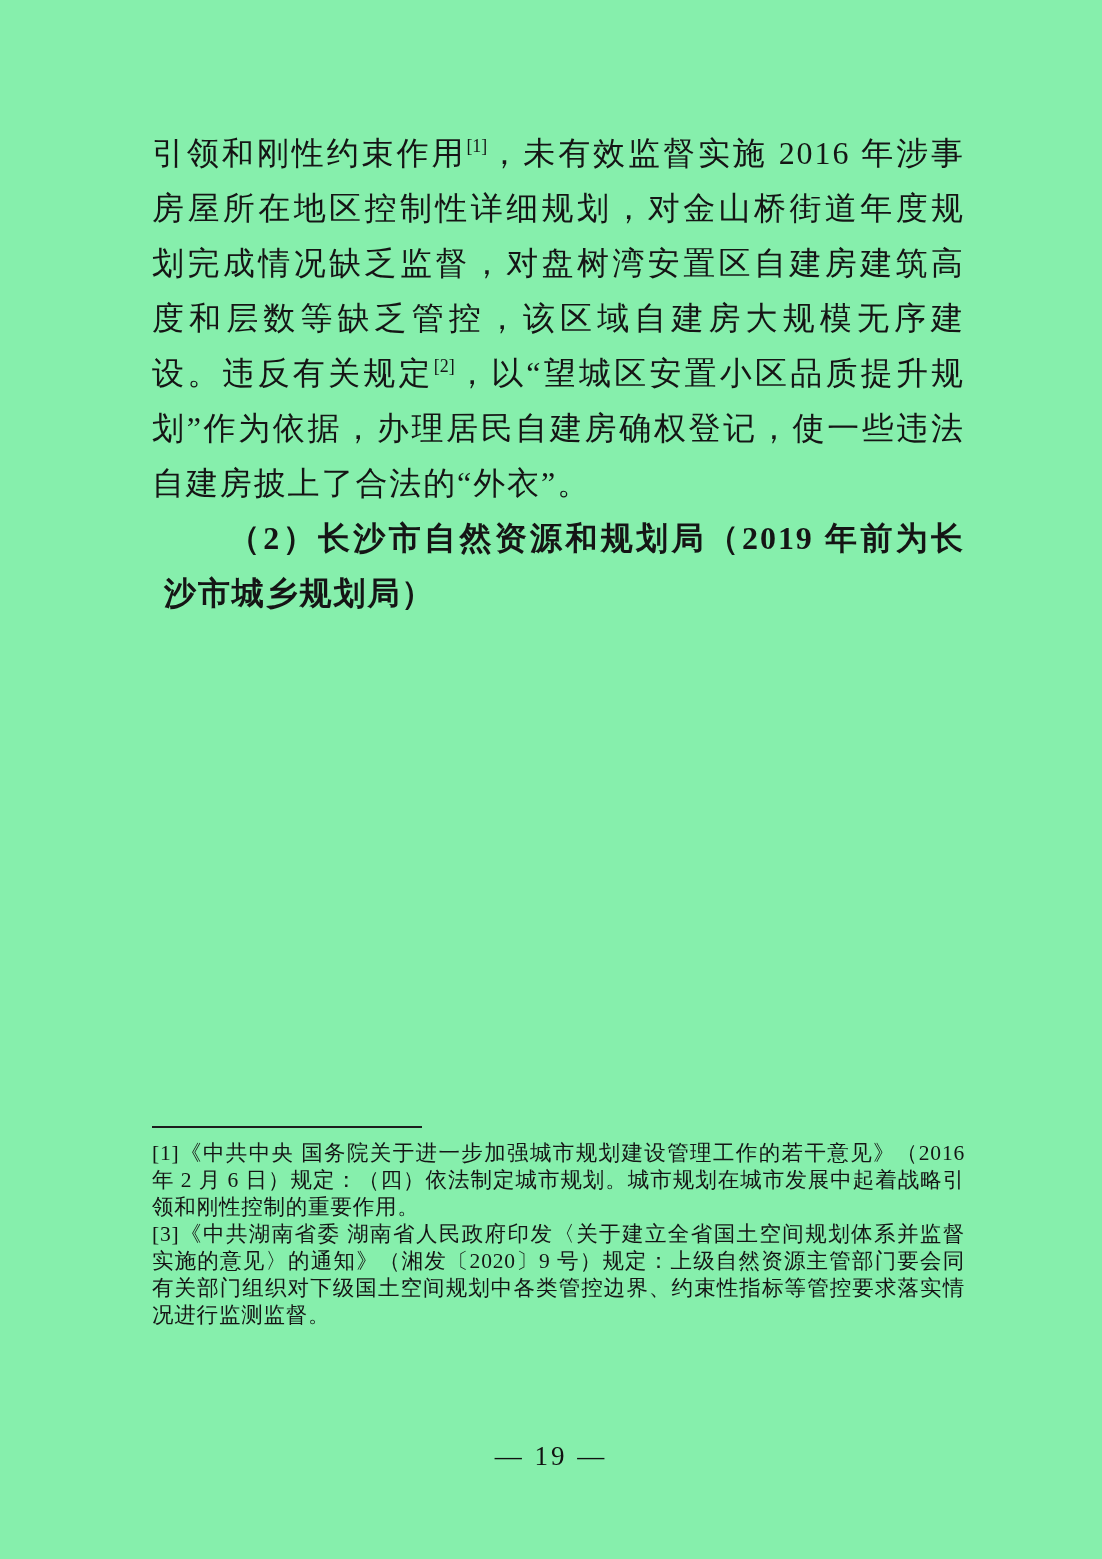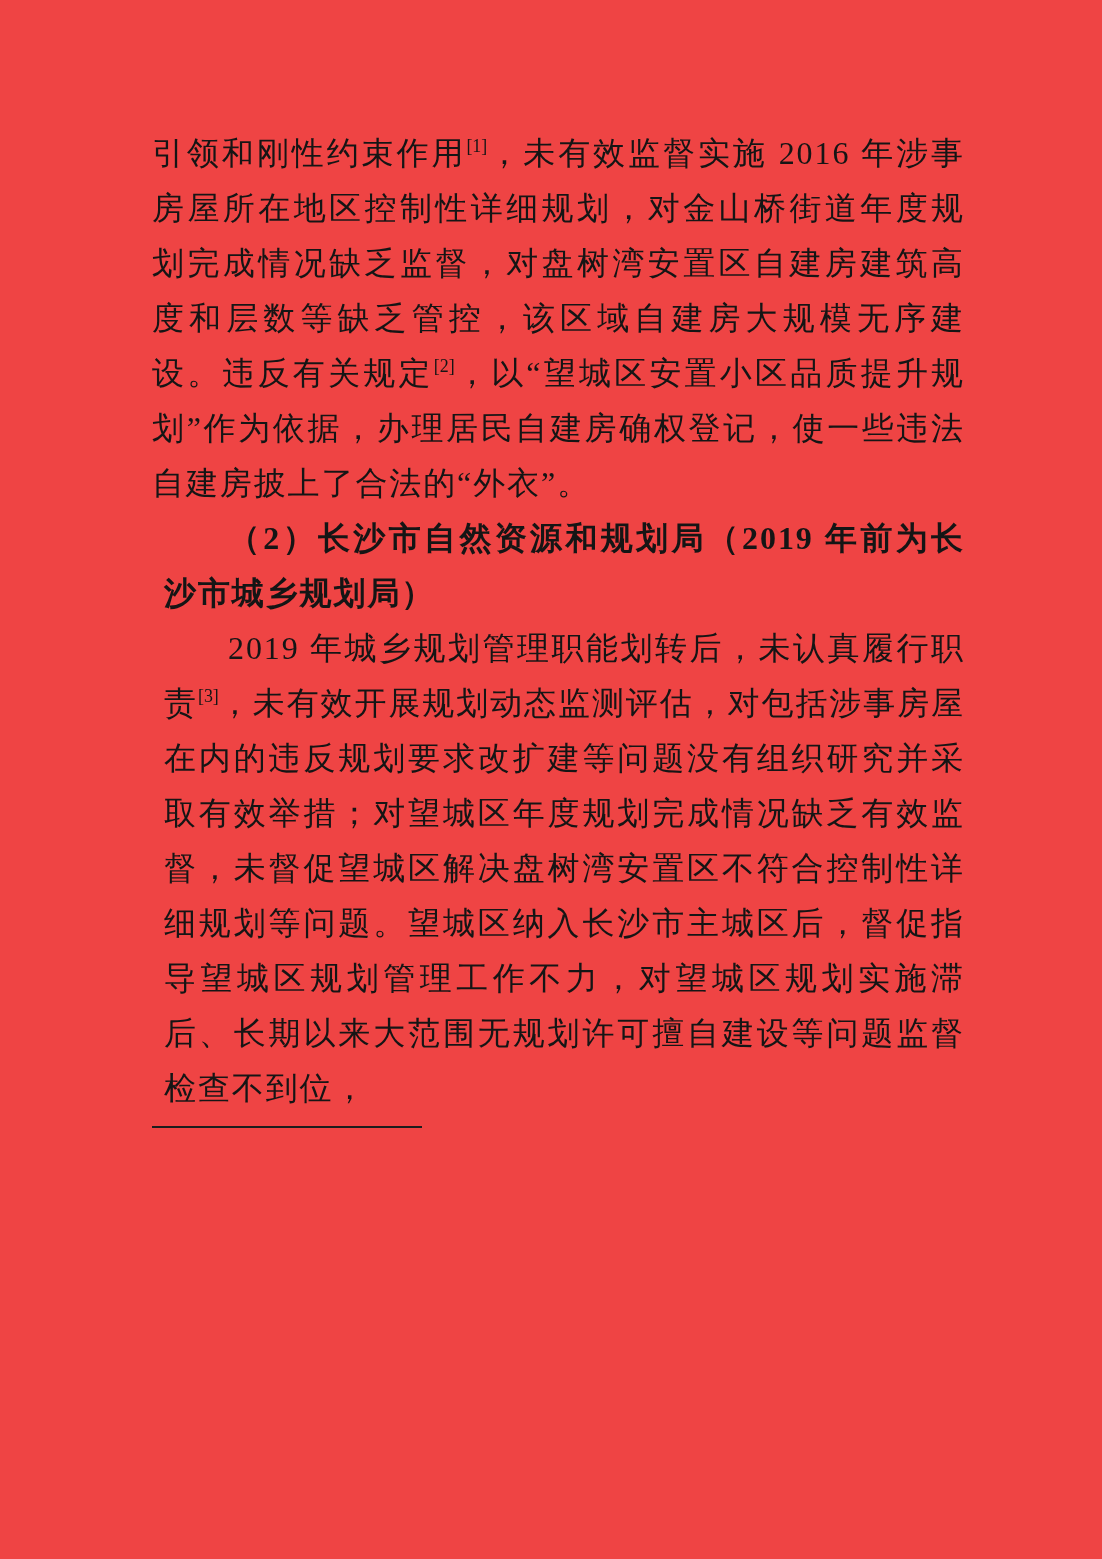--- a/index.html
+++ b/index.html
@@ -4,21 +4,21 @@
 <style>
   html, body {
     margin: 0;
     padding: 0;
     background: #ffffff;
   }
   .page {
     position: relative;
     width: 1102px;
     height: 1559px;
-    background: #ef4444;
+    background: #86efac;
     color: #151515;
     font-family: "Liberation Serif", "DejaVu Serif", serif;
     overflow: hidden;
   }
   .content {
     position: absolute;
     left: 152px;
     top: 126px;
     width: 813px;
   }
@@ -78,22 +78,24 @@
 <body>
 
 <div class="page">
 
   <div class="content">
 
     <p class="para"><span>引领和刚性约束作用</span><sup class="fnref">[1]</sup><span>，未有效监督实施 2016 年涉事房屋所在地区控制性详细规划，对金山桥街道年度规划完成情况缺乏监督，对盘树湾安置区自建房建筑高度和层数等缺乏管控，该区域自建房大规模无序建设。违反有关规定</span><sup class="fnref">[2]</sup><span>，以“望城区安置小区品质提升规划”作为依据，办理居民自建房确权登记，使一些违法自建房披上了合法的“外衣”。</span></p>
 
     <p class="para indent heading">（2）长沙市自然资源和规划局（2019 年前为长沙市城乡规划局）</p>
 
-    <p class="para indent"><span>2019 年城乡规划管理职能划转后，未认真履行职责</span><sup class="fnref">[3]</sup><span>，未有效开展规划动态监测评估，对包括涉事房屋在内的违反规划要求改扩建等问题没有组织研究并采取有效举措；对望城区年度规划完成情况缺乏有效监督，未督促望城区解决盘树湾安置区不符合控制性详细规划等问题。望城区纳入长沙市主城区后，督促指导望城区规划管理工作不力，对望城区规划实施滞后、长期以来大范围无规划许可擅自建设等问题监督检查不到位，</span></p>
 
   </div>
 
   <div class="footnotes">
     <div class="fn-rule"></div>
+    <p class="fn">[1]《中共中央 国务院关于进一步加强城市规划建设管理工作的若干意见》（2016 年 2 月 6 日）规定：（四）依法制定城市规划。城市规划在城市发展中起着战略引领和刚性控制的重要作用。</p>
+    <p class="fn">[3]《中共湖南省委 湖南省人民政府印发〈关于建立全省国土空间规划体系并监督实施的意见〉的通知》（湘发〔2020〕9 号）规定：上级自然资源主管部门要会同有关部门组织对下级国土空间规划中各类管控边界、约束性指标等管控要求落实情况进行监测监督。</p>
   </div>
 
+  <div class="page-number">— 19 —</div>
 
 </div>
 
 </body></html>

